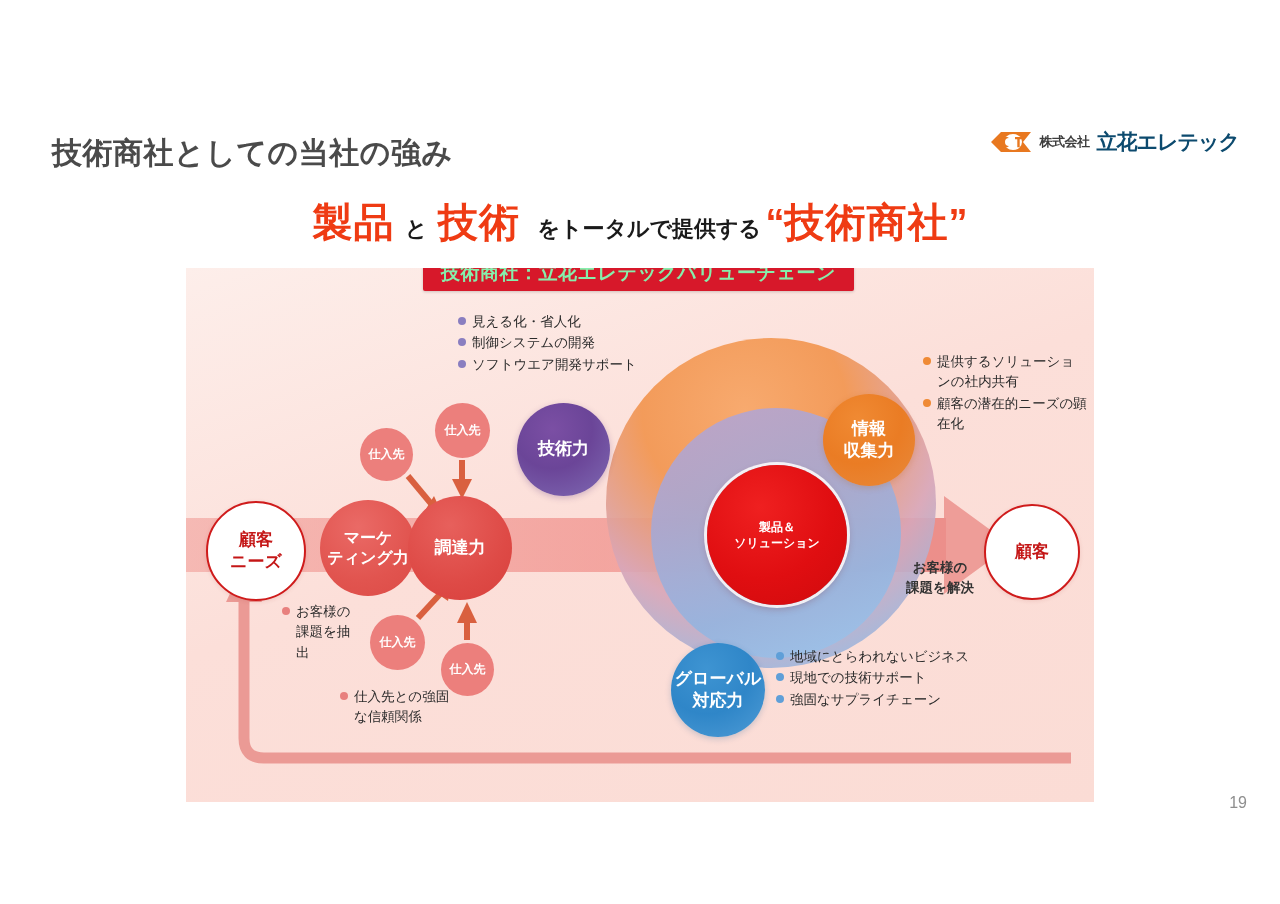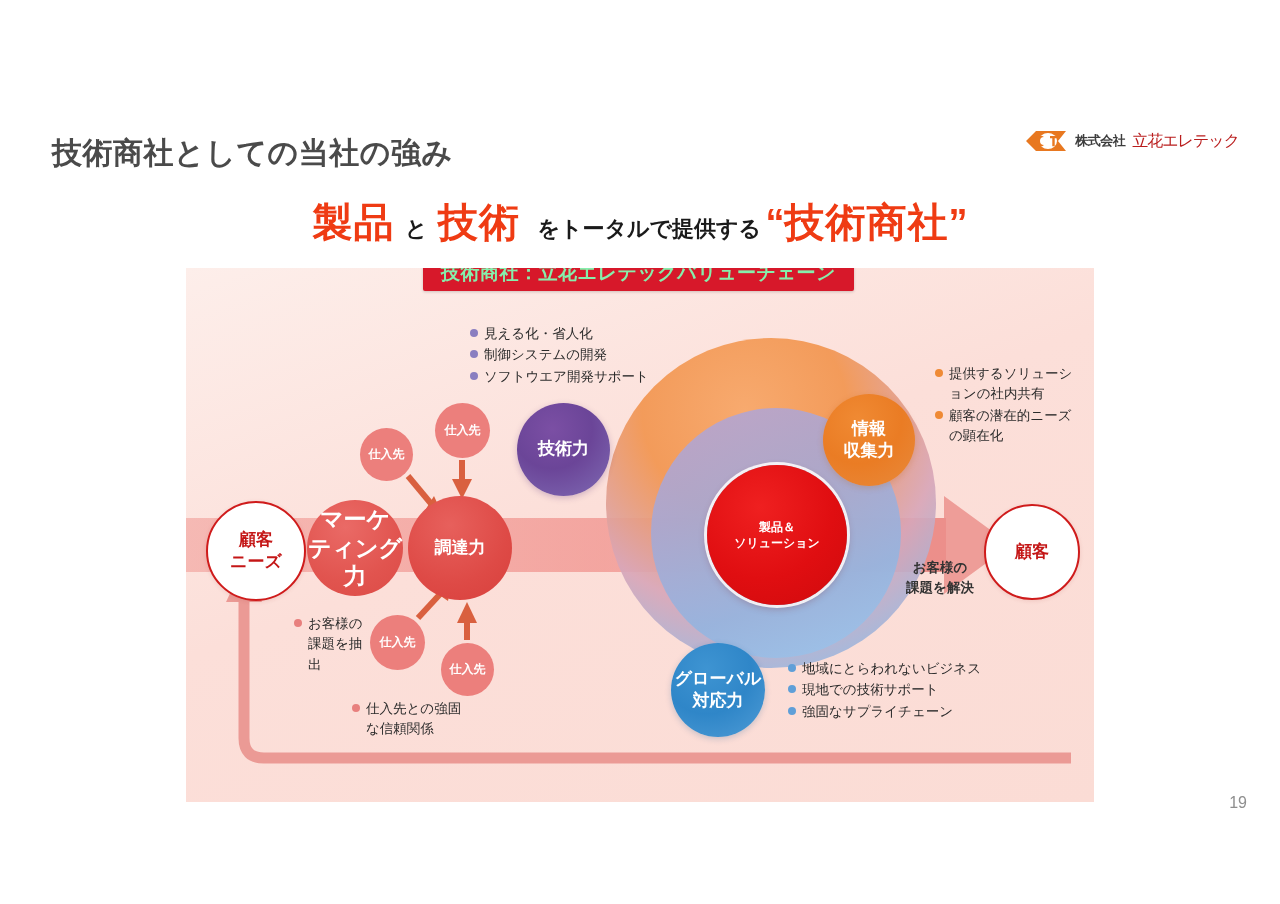--- a/index.html
+++ b/index.html
@@ -16,21 +16,21 @@
     position:absolute;left:52px;top:133px;
     font-size:30px;font-weight:bold;color:#4a4a4a;
     letter-spacing:.5px;white-space:nowrap;text-align:center;
   }
   .logo{
     position:absolute;right:41px;top:128px;
     display:flex;align-items:center;gap:7px;
   }
   .logo-mark{width:44px;height:26px;display:block;}
   .logo-sub{font-size:13px;color:#3d3d3d;font-weight:bold;letter-spacing:-.5px;}
-  .logo-name{font-size:16px;color:#b91c1c;font-weight:normal;letter-spacing:-1px;}
+  .logo-name{font-size:21px;color:#0c4a6e;font-weight:bold;letter-spacing:-1px;}
 
   
   .subtitle{
     position:absolute;left:0;right:0;top:195px;
     text-align:center;white-space:nowrap;
   }
   .sub-big-red{font-size:40px;font-weight:bold;color:#ef3b13;letter-spacing:1px;}
   .sub-mid{font-size:22px;color:#1a1a1a;font-weight:bold;padding:0 6px;}
   .sub-small{font-size:22px;color:#1a1a1a;font-weight:bold;margin-left:13px;}
   .sub-quote{font-size:38px;font-weight:bold;color:#ef3b13;}
@@ -96,21 +96,21 @@
   .sat-global{left:485px;top:375px;width:94px;height:94px;
     background:radial-gradient(circle at 38% 28%,#3e94d2 0%,#2f86c8 50%,#4f9cd6 100%);
     box-shadow:0 2px 6px rgba(20,80,140,.22);}
 
   
   .chain{
     position:absolute;border-radius:50%;display:flex;align-items:center;
     justify-content:center;text-align:center;color:#fff;font-weight:bold;
     line-height:1.25;
   }
-  .chain-mkt{left:121px;top:232px;width:96px;height:96px;font-size:23px;
+  .chain-mkt{left:134px;top:232px;width:96px;height:96px;font-size:16px;
     background:radial-gradient(circle at 40% 28%,#ea6a66 0%,#e1544f 60%,#dc4b46 100%);}
   .chain-proc{left:222px;top:228px;width:104px;height:104px;font-size:17px;
     background:radial-gradient(circle at 40% 28%,#e7605c 0%,#de4a46 60%,#d8403c 100%);}
   .node-white{
     position:absolute;left:20px;top:233px;width:96px;height:96px;border-radius:50%;
     background:#fff;border:2.5px solid #cf1b1b;
     display:flex;align-items:center;justify-content:center;text-align:center;
     color:#c41616;font-size:17px;font-weight:bold;line-height:1.3;
     box-shadow:0 1px 4px rgba(150,40,40,.12);
   }
@@ -130,21 +130,21 @@
   
   .sup-arrows{position:absolute;left:0;top:0;width:908px;height:534px;pointer-events:none;}
 
   
   .bullets{position:absolute;}
   .bullets li{
     list-style:none;display:flex;align-items:flex-start;
     font-size:13.5px;color:#2b2b2b;line-height:1.5;margin-bottom:1px;
     white-space:nowrap;
   }
-  .bullets ul{margin:16px;padding:0;}
+  .bullets ul{margin:4px;padding:0;}
   .dot{
     width:8px;height:8px;border-radius:50%;margin-top:5px;margin-right:6px;
     flex:0 0 auto;
   }
   .dot.purple{background:#8a7ec0;}
   .dot.orange{background:#ef8a35;}
   .dot.blue{background:#5f9fd8;}
   .dot.pink{background:#e8807e;}
   .b-tech{left:268px;top:40px;}
   .b-info{left:733px;top:80px;}

